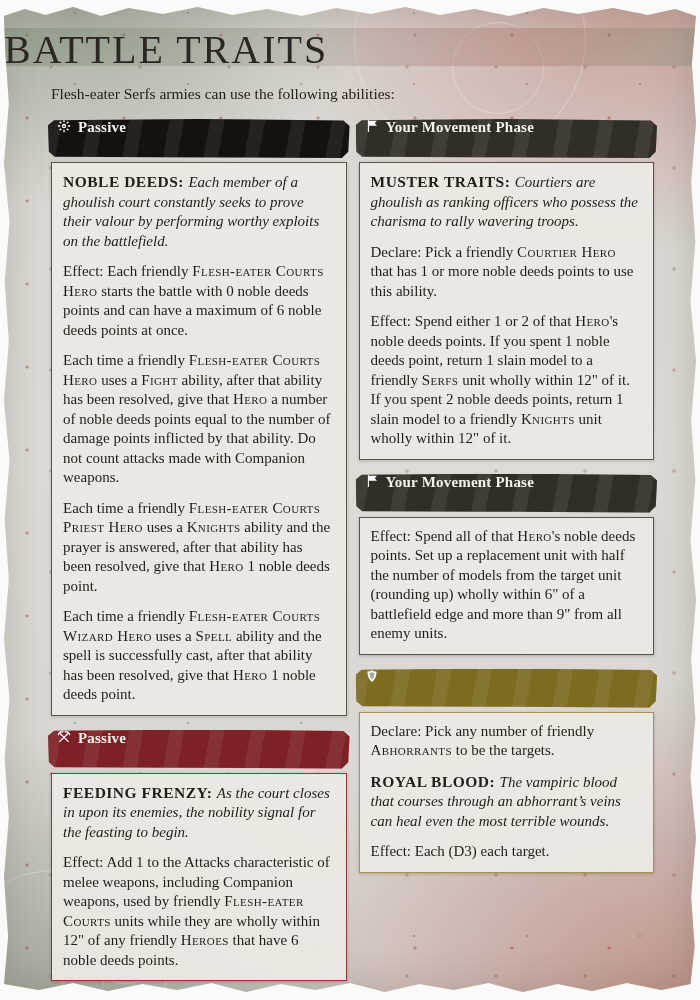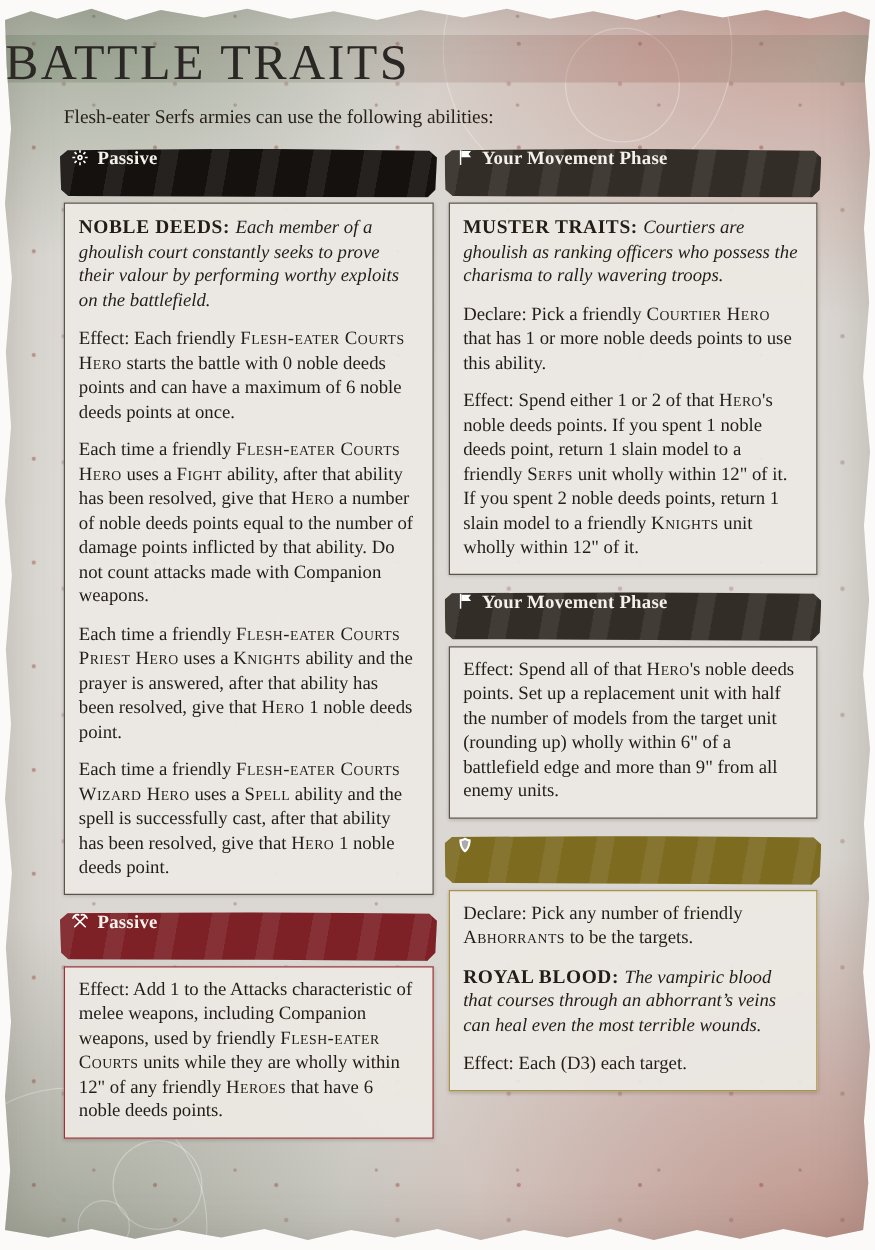--- a/index.html
+++ b/index.html
@@ -126,20 +126,21 @@
               <svg viewBox="0 0 16 16" fill="none" stroke="#fff" stroke-width="1.5" stroke-linecap="round">
                 <line x1="3.2" y1="3.8" x2="12.8" y2="13"></line>
                 <line x1="12.8" y1="3.8" x2="3.2" y2="13"></line>
                 <path d="M1.6 5.2 C2.2 2.6 4.6 1.5 6.8 2.2"></path>
                 <path d="M14.4 5.2 C13.8 2.6 11.4 1.5 9.2 2.2"></path>
               </svg>
             </span>
             <span class="ab-timing">Passive</span>
           </header>
           <div class="ab-body">
+            <p><span class="ab-name">FEEDING FRENZY: </span><span class="i">As the court closes in upon its enemies, the nobility signal for the feasting to begin.</span></p>
             <p><span class="b">Effect:</span> Add 1 to the Attacks characteristic of melee weapons, including <span class="b">Companion</span> weapons, used by friendly <span class="kw">Flesh-eater Courts</span> units while they are wholly within 12" of any friendly <span class="kw">Heroes</span> that have 6 <span class="b">noble deeds points</span>.</p>
           </div>
         </section>
       </div>
     <div class="column">
         <section class="ability" style="--hdr: #332d27; --hdrtx: #f4f1ea; --bord: #5b544b;">
           <header class="ab-header">
             <span class="ab-icon">
               <svg viewBox="0 0 16 16">
                 <rect x="3.3" y="1.2" width="1.3" height="13.6" fill="#fff"></rect>

